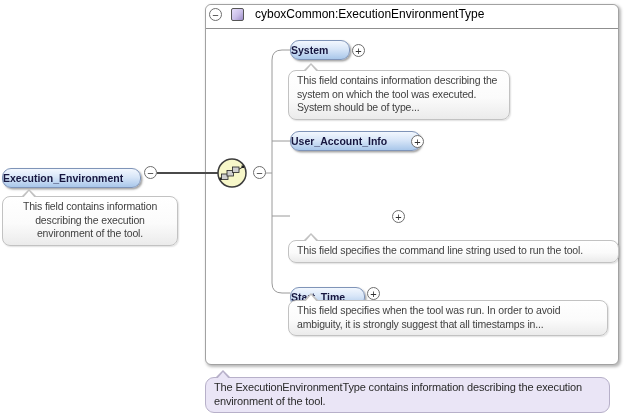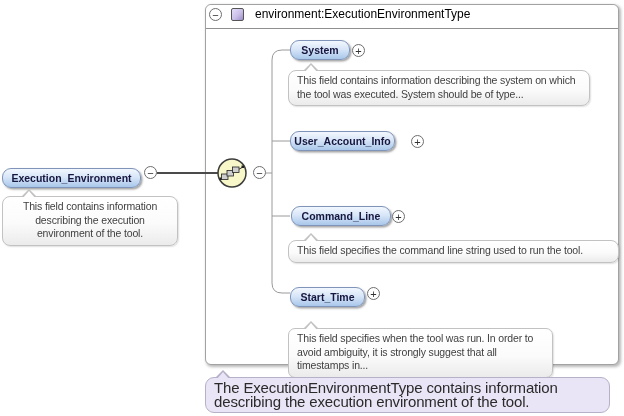--- a/index.html
+++ b/index.html
@@ -16,28 +16,28 @@
   .type-title { position:absolute; left:255px; top:8px; font-size:12px; color:#000;
                 line-height:13px; white-space:nowrap; }
   .ct-icon { position:absolute; left:231px; top:8px; width:13px; height:13px;
              border:1px solid #555; border-radius:2px;
              background:linear-gradient(135deg,#e6defa 0%,#cabfe8 55%,#9c8cc8 100%); }
 
   
   #wires { position:absolute; left:0; top:0; z-index:2; }
 
   
-  .pill { position:absolute; z-index:3; height:20px; line-height:19px; text-align:center;
+  .pill { position:absolute; z-index:3; height:20px; line-height:19px; text-align:left;
           font-size:10.5px; font-weight:700; color:#16163f;
           background:linear-gradient(#f2f7fe 0%,#d8e6f8 45%,#a9c7ea 100%);
           border:1px solid #7f94b8; border-radius:9px;
           box-shadow:1.5px 1.5px 2px rgba(90,90,90,.55); white-space:nowrap; }
   .pill-exec   { left:2px;   top:168px; width:139px; }
   .pill-system { left:290px; top:40px;  width:60px;  }
-  .pill-uai    { left:290px; top:131px; width:105px; }
+  .pill-uai    { left:290px; top:131px; width:131px; }
   .pill-cl     { left:291px; top:206px; width:100px; }
   .pill-st     { left:290px; top:287px; width:75px;  }
 
   
   .toggle { position:absolute; z-index:3; width:13px; height:13px; border:1px solid #6e6e6e;
             border-radius:50%; background:#fff; color:#333; font-size:11px; line-height:10px;
             display:flex; align-items:center; justify-content:center; }
   .minus-header { left:209px; top:8px;  }
   .minus-exec   { left:144px; top:166px; }
   .minus-seq    { left:253px; top:166px; }
@@ -50,28 +50,28 @@
   .tooltip { position:absolute; z-index:3; padding:3px 8px 4px 8px;
              font-size:10.5px; letter-spacing:-0.15px; line-height:13.5px; color:#3f3f3f;
              background:linear-gradient(#ffffff 0%,#fbfbfb 55%,#ebebeb 100%);
              border:1px solid #c2c2c2; border-radius:8px;
              box-shadow:1px 1px 1.5px rgba(0,0,0,.12); --notch-left:14px; --notch-fill:#ffffff; }
   .tooltip::before { content:""; position:absolute; top:-8px; left:var(--notch-left);
              border:8px solid transparent; border-top:0; border-bottom:8px solid #c2c2c2; }
   .tooltip::after  { content:""; position:absolute; top:-6px; left:calc(var(--notch-left) + 1.5px);
              border:6.5px solid transparent; border-top:0; border-bottom:7px solid var(--notch-fill); }
   .tt-exec   { left:2px;   top:196px; width:176px;text-align:center; --notch-left:18px; }
-  .tt-system { left:288px; top:70px;  width:302px; }
+  .tt-system { left:288px; top:70px;  width:222px; }
   .tt-uai    { left:288px; top:161px; width:322px; }
   .tt-cl     { left:288px; top:240px; width:331px; }
-  .tt-st     { left:288px; top:328px; width:265px;border-radius:7px; }
+  .tt-st     { left:288px; top:300px; width:320px; }
 
   
   .footer-note { position:absolute; z-index:3; left:205px; top:377px; width:405px;
-                 padding:3px 4px 4px 8px; font-size:15px; letter-spacing:-0.15px;
+                 padding:3px 4px 4px 8px; font-size:11px; letter-spacing:-0.15px;
                  line-height:13.5px; color:#2a2a2a;
                  background:#eae5f6; border:1px solid #b7b0c9; border-radius:9px;
                  --notch-left:9px; --notch-fill:#eae5f6; }
   .footer-note::before { content:""; position:absolute; top:-8px; left:var(--notch-left);
                  border:8px solid transparent; border-top:0; border-bottom:8px solid #b7b0c9; }
   .footer-note::after  { content:""; position:absolute; top:-6px; left:calc(var(--notch-left) + 1.5px);
                  border:6.5px solid transparent; border-top:0; border-bottom:7px solid var(--notch-fill); }
 </style>
 </head>
 <body>
@@ -91,36 +91,35 @@
       <rect x="219.5" y="177.5" width="2.5" height="2.5" fill="#222"></rect>
       <rect x="241.5" y="165.5" width="2.5" height="2.5" fill="#222"></rect>
       <rect x="221.5" y="174" width="6.5" height="5.5" fill="#cfcfcf" stroke="#222" stroke-width="0.8"></rect>
       <rect x="227" y="170.5" width="6.5" height="5.5" fill="#cfcfcf" stroke="#222" stroke-width="0.8"></rect>
       <rect x="232.5" y="167" width="6.5" height="5.5" fill="#cfcfcf" stroke="#222" stroke-width="0.8"></rect>
     </g>
   </svg>
 
   <div class="toggle minus-header">−</div>
   <div class="ct-icon"></div>
-  <div class="type-title">environment:ExecutionEnvironmentType</div>
+  <div class="type-title">cyboxCommon:ExecutionEnvironmentType</div>
 
   <div class="pill pill-exec">Execution_Environment</div>
   <div class="toggle minus-exec">−</div>
   <div class="tooltip tt-exec">This field contains information describing the execution environment of the tool.</div>
 
   <div class="toggle minus-seq">−</div>
 
   <div class="pill pill-system">System</div>
   <div class="toggle plus-system">+</div>
   <div class="tooltip tt-system">This field contains information describing the system on which the tool was executed. System should be of type...</div>
 
   <div class="pill pill-uai">User_Account_Info</div>
   <div class="toggle plus-uai">+</div>
 
-  <div class="pill pill-cl">Command_Line</div>
   <div class="toggle plus-cl">+</div>
   <div class="tooltip tt-cl">This field specifies the command line string used to run the tool.</div>
 
   <div class="pill pill-st">Start_Time</div>
   <div class="toggle plus-st">+</div>
   <div class="tooltip tt-st">This field specifies when the tool was run. In order to avoid ambiguity, it is strongly suggest that all timestamps in...</div>
 
   <div class="footer-note">The ExecutionEnvironmentType contains information describing the execution environment of the tool.</div>
 
 </div>

